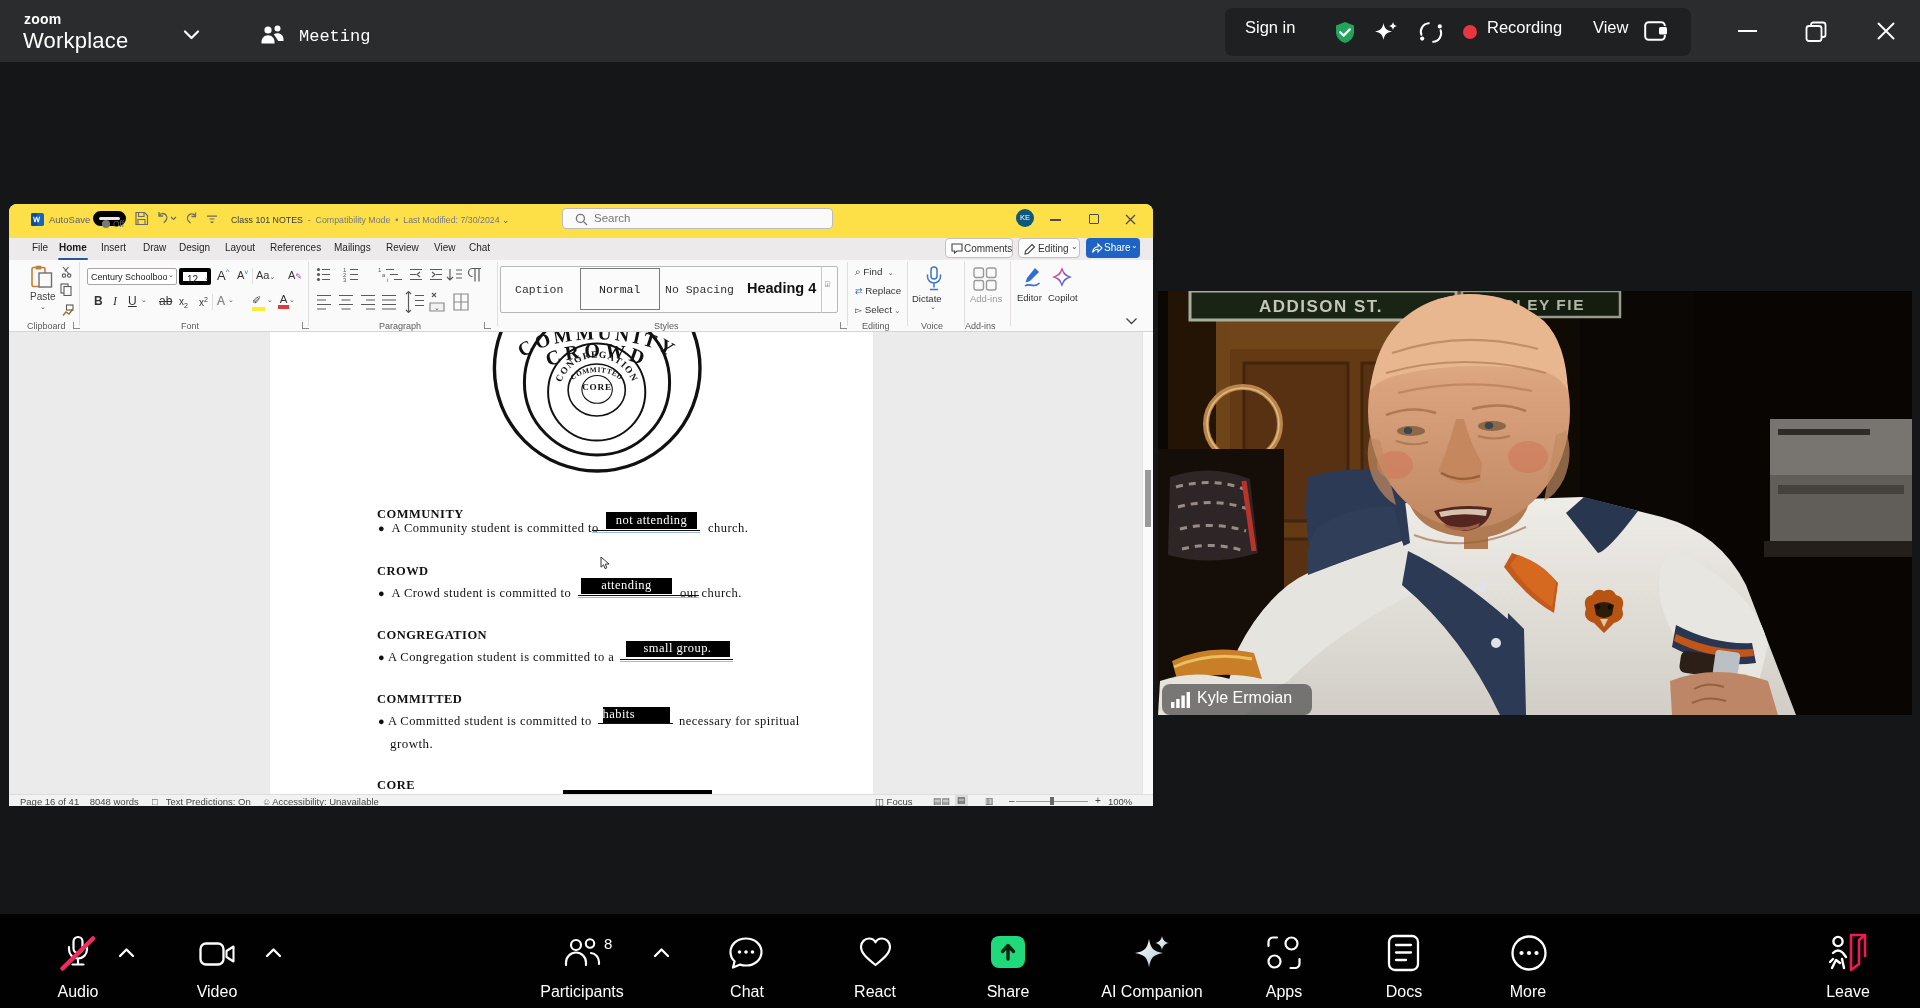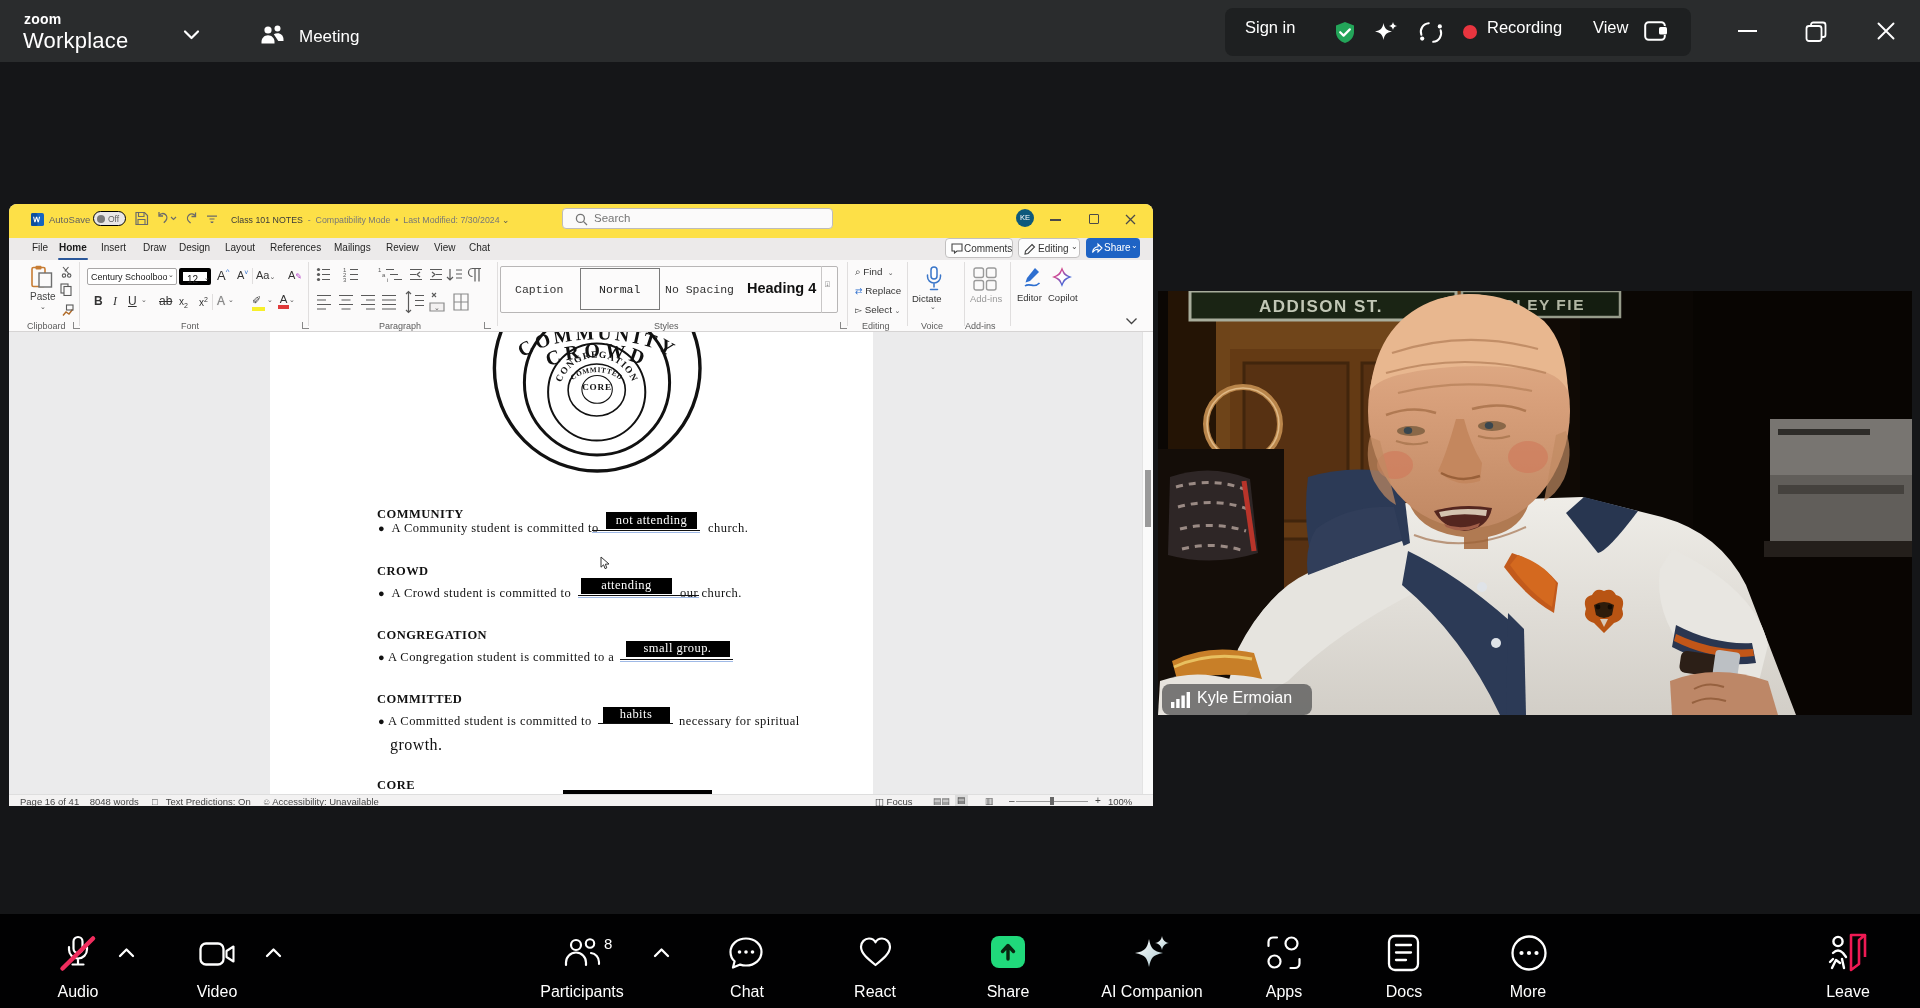--- a/index.html
+++ b/index.html
@@ -35,21 +35,21 @@
   <div class="abs" style="left:23px;top:28px;color:#fff;font-size:22px;font-weight:400;letter-spacing:.2px;">Workplace</div>
   <svg class="abs" style="left:183px;top:29px;" width="17" height="12" viewBox="0 0 17 12">
         <path d="M2 2.5 L8.5 9 L15 2.5" fill="none" stroke="#fff" stroke-width="2.2" stroke-linecap="round" stroke-linejoin="round"></path>
       </svg>
   <svg class="abs" style="left:259px;top:23px;" width="27" height="26" viewBox="0 0 27 26">
     <circle cx="9" cy="7" r="3.6" fill="#fff"></circle>
         <path d="M2.5 19c0-4 2.8-6.8 6.5-6.8s6.5 2.8 6.5 6.8v1.6H2.5z" fill="#fff"></path>
     <circle cx="18.5" cy="5.5" r="3" fill="#fff"></circle>
         <path d="M14.8 11.3c1.1-.7 2.4-1 3.7-1 3.3 0 6 2.5 6 6.2v1.4h-5.2" fill="#fff"></path>
   </svg>
-  <div class="abs tbtxt" style="left:299px;top:27px;">Meeting</div>
+  <div class="abs tbtxt" style="left:299px;top:27px;font-family:Liberation Mono, monospace;">Meeting</div>
 </div>
 <div id="rpanel">
   <div class="abs" style="left:20px;top:10px;color:#fff;font-size:16.5px;">Sign in</div>
   <svg class="abs" style="left:108px;top:13px;" width="24" height="23" viewBox="0 0 24 23">
         <path d="M12 1 L21 4.5 V11 c0 5.5-4 9.5-9 11 c-5-1.5-9-5.5-9-11 V4.5 Z" fill="#23a559"></path>
         <path d="M7.2 11.2 L10.6 14.6 L16.8 8.4" fill="none" stroke="#fff" stroke-width="2.2" stroke-linecap="round" stroke-linejoin="round"></path>
       </svg>
   <svg class="abs" style="left:148px;top:13px;" width="26" height="23" viewBox="0 0 26 23">
         <path d="M10.5 2 C11.5 7.5 13.5 9.5 19 10.5 C13.5 11.5 11.5 13.5 10.5 19 C9.5 13.5 7.5 11.5 2 10.5 C7.5 9.5 9.5 7.5 10.5 2 Z" fill="#fff"></path>
         <path d="M20 1 C20.45 3.4 21.6 4.55 24 5 C21.6 5.45 20.45 6.6 20 9 C19.55 6.6 18.4 5.45 16 5 C18.4 4.55 19.55 3.4 20 1 Z" fill="#fff"></path>
@@ -79,21 +79,21 @@
       <path d="M2.5 2.5 L17.5 17.5 M17.5 2.5 L2.5 17.5" stroke="#fff" stroke-width="1.9" stroke-linecap="round"></path>
     </svg>
 <div id="word">
 <div id="wtitle">
   <svg class="abs" style="left:22px;top:9px;" width="13" height="13" viewBox="0 0 14 14">
           <rect x="0" y="0" width="14" height="14" rx="2" fill="#1564c0"></rect>
           <rect x="0" y="0" width="7" height="14" rx="2" fill="#0d4f9e"></rect>
           <path d="M2.2 4 L3.6 10 H4.9 L6 5.9 L7.1 10 H8.4 L9.8 4 H8.6 L7.75 8 L6.65 4 H5.35 L4.25 8 L3.4 4 Z" fill="#fff"></path>
         </svg>
   <div class="abs" style="left:40px;top:10px;font-size:9.5px;color:#616161;">AutoSave</div>
-  <div class="abs" style="left:84px;top:7px;width:33px;height:15px;border:1px solid #000000;border-radius:8px;background:#e9e7e7;">
+  <div class="abs" style="left:84px;top:7px;width:33px;height:15px;border:6px solid #000000;border-radius:8px;background:#e9e7e7;">
      <div class="abs" style="left:2.5px;top:2.5px;width:8px;height:8px;border-radius:50%;background:#7a7a7a;"></div>
      <div class="abs" style="left:14px;top:1.5px;font-size:8.5px;color:#616161;">Off</div>
   </div>
   <svg class="abs" style="left:125px;top:7px;" width="15" height="15" viewBox="0 0 15 15">
           <path d="M2 1.5 H10.5 L13.5 4.5 V13.5 H2 Z" fill="none" stroke="#6a6a6a" stroke-width="1.2"></path>
           <path d="M4.5 1.8 V5.5 H10 V1.8 M4 13.2 V8.5 H11 V13.2" fill="none" stroke="#6a6a6a" stroke-width="1.1"></path>
         </svg>
   <svg class="abs" style="left:146px;top:7px;" width="22" height="15" viewBox="0 0 22 15">
           <path d="M4.5 4 C6 2.2 8.6 2 10.4 3.6 C12.2 5.2 12.3 7.9 10.7 9.7 L8.8 11.7" fill="none" stroke="#6a6a6a" stroke-width="1.3"></path>
           <path d="M4 1 V5 H8" fill="none" stroke="#6a6a6a" stroke-width="1.3"></path>
@@ -343,22 +343,22 @@
 <div class="abs doc-serif" style="left:311px;top:245.5px;width:91px;height:16px;background:#000;color:#fff;font-size:12.5px;text-align:center;line-height:15px;">attending</div>
 <div class="abs doc-serif" style="left:107px;top:296px;font-size:12.5px;font-weight:700;color:#111;">CONGREGATION</div>
 <div class="abs doc-serif" style="left:108px;top:318px;font-size:12.5px;color:#111;"><span style="font-size:11px;">●</span> A Congregation student is committed to a</div>
 <div class="abs" style="left:350px;top:326.6px;width:113px;height:1.3px;background:#111;"></div>
 <div class="abs" style="left:350px;top:328.6px;width:113px;height:1.2px;background:#9fb9e6;"></div>
 <div class="abs doc-serif" style="left:355.5px;top:308.5px;width:104px;height:16px;background:#000;color:#fff;font-size:12.5px;text-align:center;line-height:15px;">small group.</div>
 <div class="abs doc-serif" style="left:107px;top:360px;font-size:12.5px;font-weight:700;color:#111;">COMMITTED</div>
 <div class="abs doc-serif" style="left:108px;top:382px;font-size:12.5px;color:#111;"><span style="font-size:11px;">●</span> A Committed student is committed to</div>
 <div class="abs" style="left:328px;top:390.6px;width:75px;height:1.3px;background:#111;"></div>
 <div class="abs doc-serif" style="left:409px;top:382px;font-size:12.5px;color:#111;">necessary for spiritual</div>
-<div class="abs doc-serif" style="left:332.5px;top:374.5px;width:67px;height:16px;background:#000;color:#fff;font-size:12.5px;text-align:center;line-height:15px;">habits</div>
-<div class="abs doc-serif" style="left:120px;top:404px;font-size:16px;color:#111;">growth.</div>
+<div class="abs doc-serif" style="left:332.5px;top:374.5px;width:67px;height:16px;background:#000;color:#fff;font-size:12.5px;text-align:left;line-height:15px;">habits</div>
+<div class="abs doc-serif" style="left:120px;top:404px;font-size:13px;color:#111;">growth.</div>
 <div class="abs doc-serif" style="left:107px;top:446px;font-size:12.5px;font-weight:700;color:#111;">CORE</div>
 <div class="abs" style="left:293px;top:458px;width:149px;height:5px;background:#000;"></div>
 <svg class="abs" style="left:330px;top:224px;" width="11" height="14" viewBox="0 0 11 14">
             <path d="M1 1 L1 11.2 L3.6 8.8 L5 12.6 L6.8 11.9 L5.4 8.2 L9 8 Z" fill="#fff" stroke="#333" stroke-width="1"></path>
           </svg>
 </div>
       </div>
 <div class="abs" style="left:1133px;top:128px;width:11px;height:462px;background:#fafafa;border-left:1px solid #e3e3e3;"></div>
 <div class="abs" style="left:1136px;top:266px;width:6px;height:57px;background:#9a9a9a;"></div>
 <div id="wstatus">

